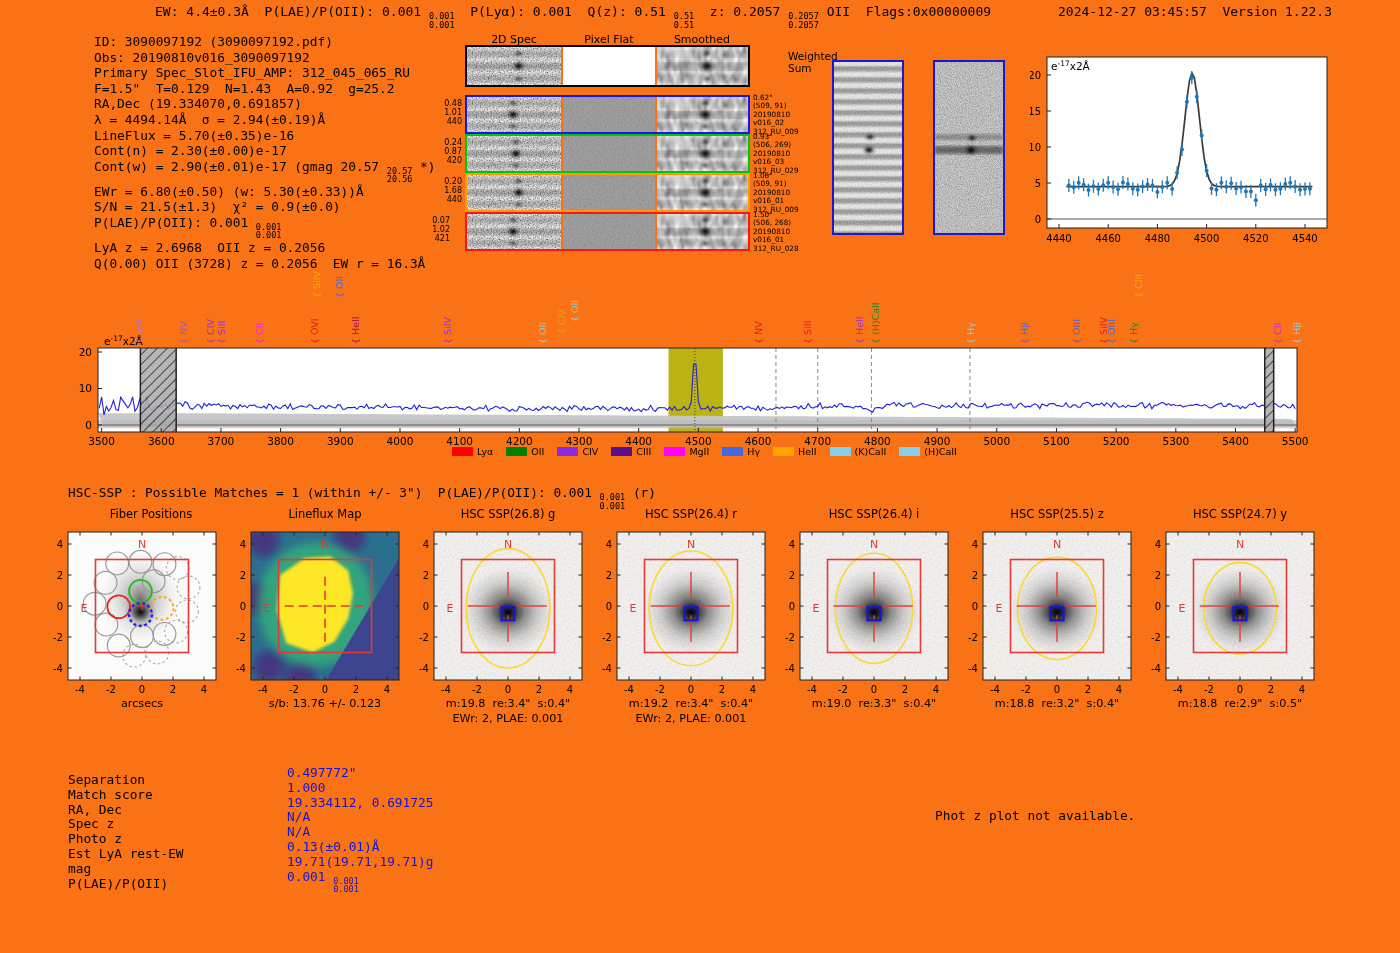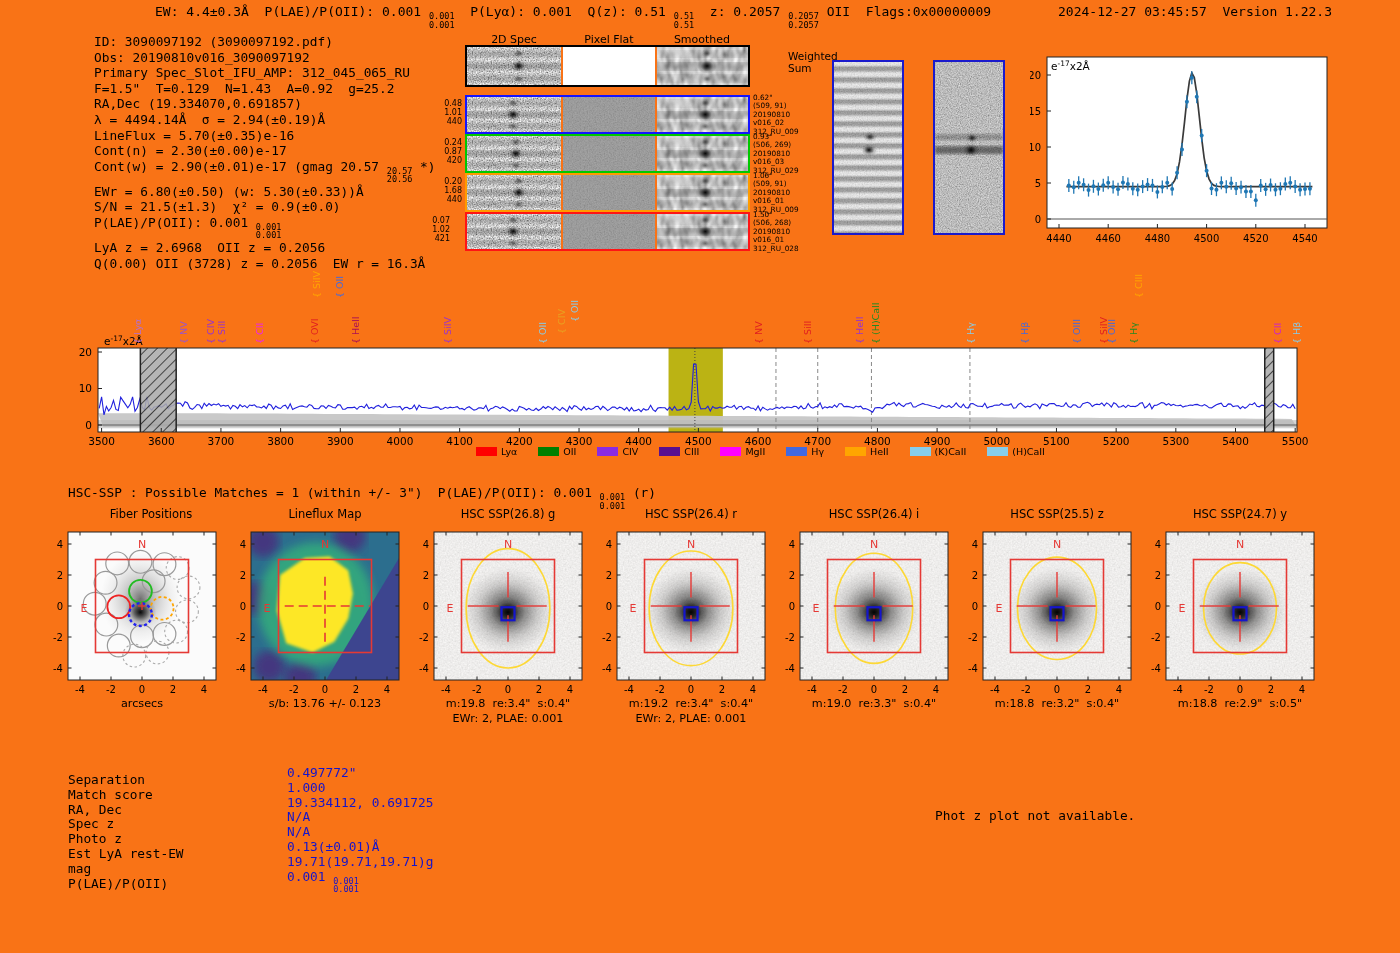--- a/index.html
+++ b/index.html
@@ -21,21 +21,21 @@
   .skybox{position:absolute;border:2px solid #1a1acc;overflow:hidden;background:#dcdcdc;}
   .skytitle{position:absolute;width:120px;text-align:center;font-size:10.5px;line-height:12.5px;margin-top:40px;}
   .stripes{position:absolute;left:0;top:0;width:100%;height:100%;
      background:repeating-linear-gradient(180deg,#e9e9e9 0px,#e9e9e9 3px,#8d8d8d 5.5px,#8d8d8d 8px,#e9e9e9 11px);}
   .ctitle{position:absolute;top:507px;font-size:11.5px;text-align:center;width:190px;}
   .ccap{position:absolute;font-size:11.2px;text-align:center;width:210px;white-space:pre;}
   #hsc-line{left:68px;top:485px;font-size:12.8px;white-space:pre;}
   #match-labels{left:68px;top:773px;font-size:12.8px;line-height:14.8px;white-space:pre;}
   #match-values{left:287px;top:766px;font-size:12.8px;line-height:14.8px;white-space:pre;color:#1414cc;}
   #photz-note{left:935px;top:808px;font-size:12.8px;text-align:center;}
-  #legend-row{left:476px;top:446px;display:flex;gap:21px;align-items:center;text-align:center;}
+  #legend-row{left:452px;top:446px;display:flex;gap:13px;align-items:center;text-align:center;}
   .leg-item{display:flex;align-items:center;gap:4px;font-size:9.5px;}
   .leg-sw{width:21px;height:9px;display:inline-block;}
 </style>
 </head>
 <body>
 
 <div id="canvas">
 
   <svg width="0" height="0" style="position:absolute" aria-hidden="true">
     <defs>

